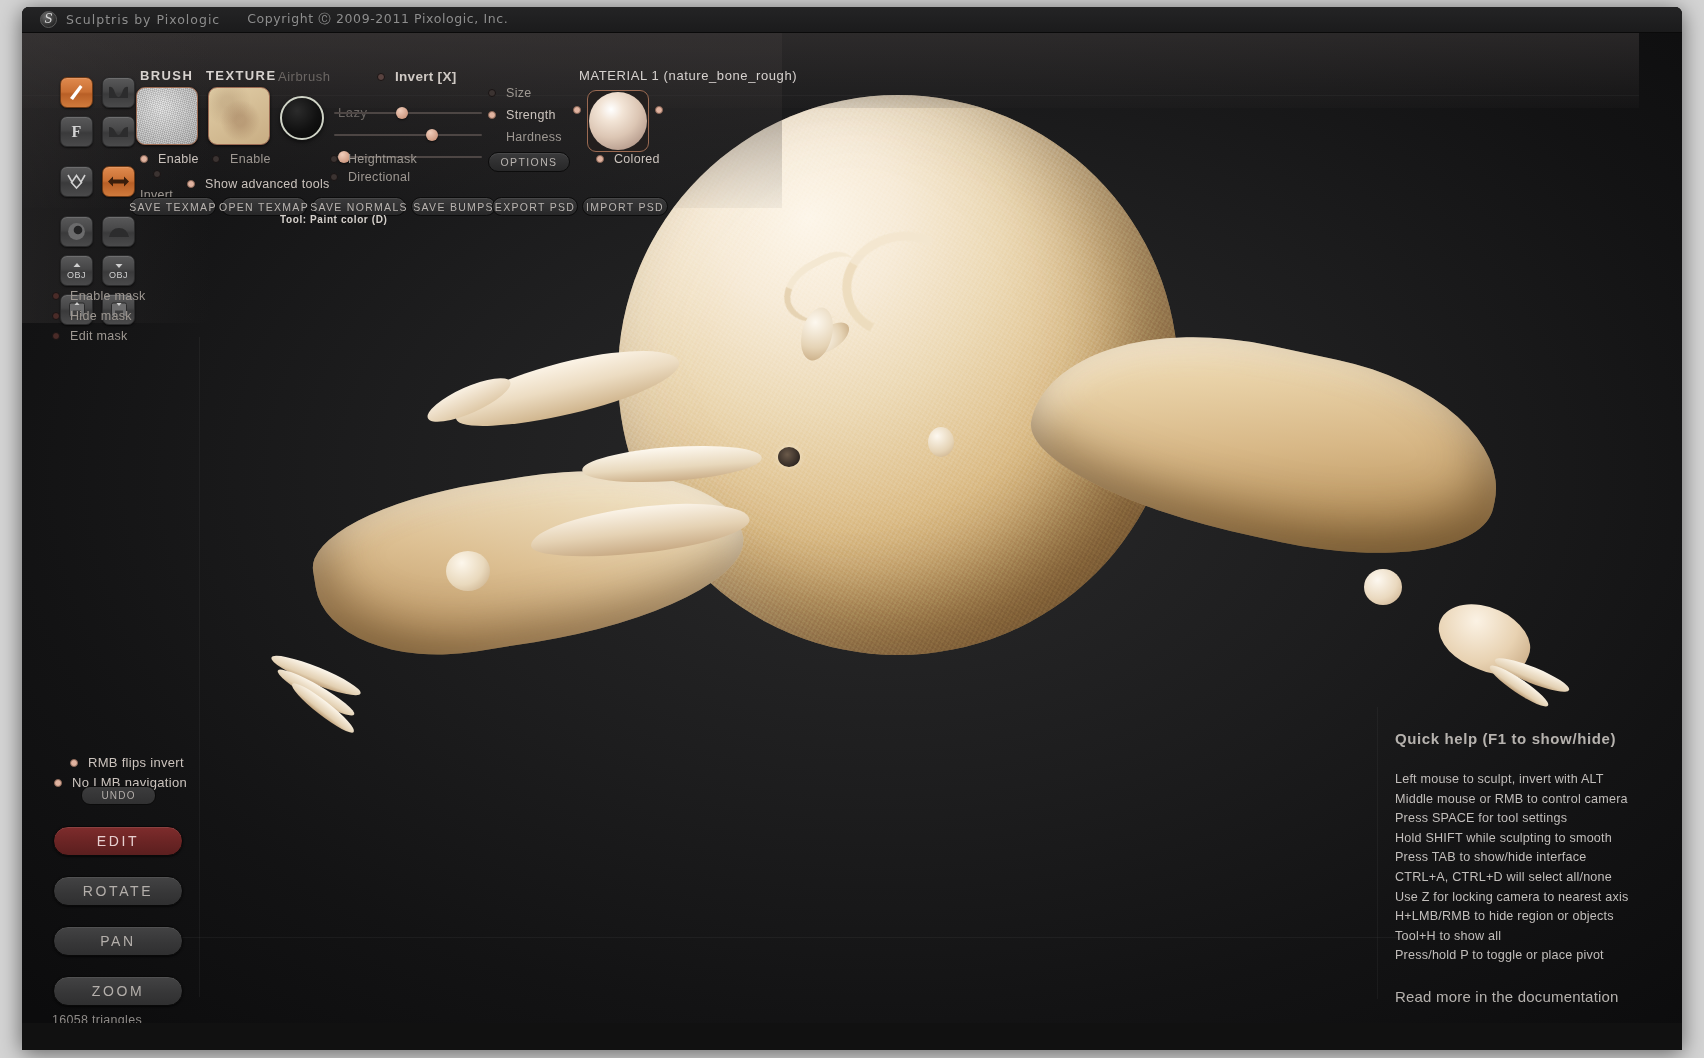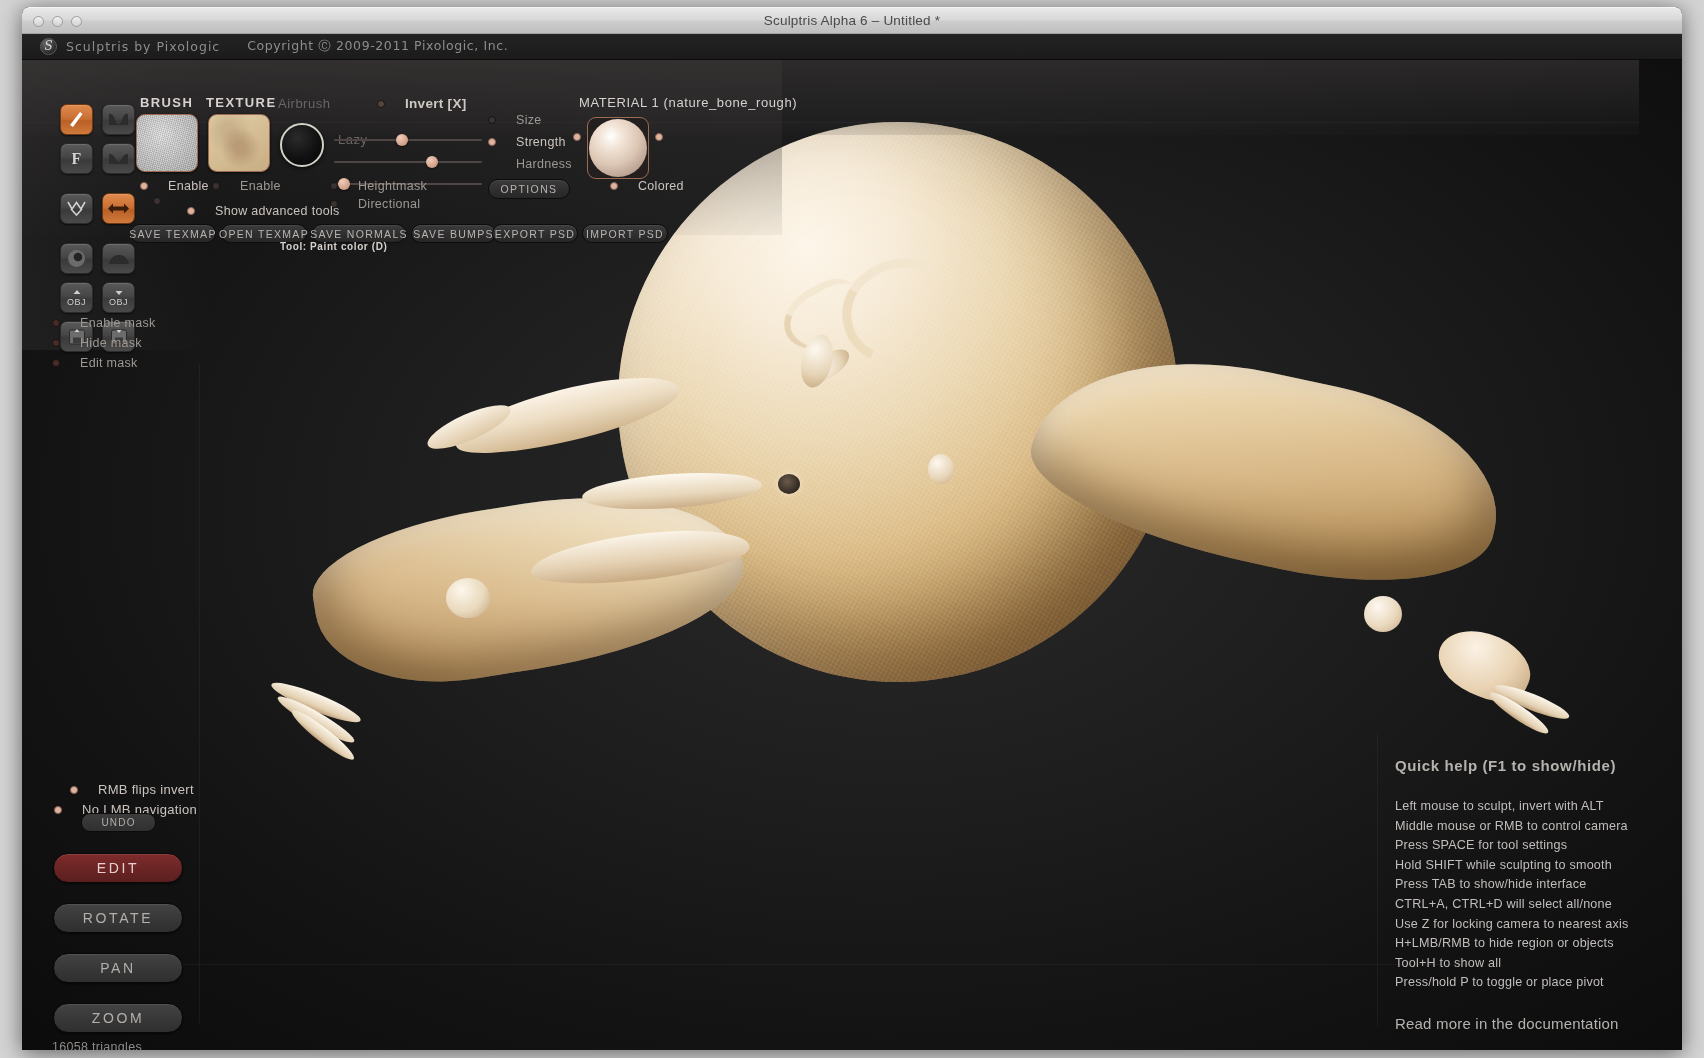--- a/index.html
+++ b/index.html
@@ -150,21 +150,21 @@
   .airpreview {
     position: absolute;
     width: 44px; height: 44px; border-radius: 50%;
     background: radial-gradient(circle at 38% 32%, #2b2b2b 0%, #111 55%, #050505 100%);
     border: 2px solid #cfd3c6;
     box-shadow: 0 2px 4px rgba(0,0,0,0.6);
   }
 
   
   .radio {
-    position: absolute; display: flex; align-items: center; gap: 20px;
+    position: absolute; display: flex; align-items: center; gap: 10px;
     font-size: 12.5px; color: #9e9892; font-family: "Liberation Sans", sans-serif;
     letter-spacing: 0.3px; cursor: pointer; white-space: nowrap;
   }
   .radio .dot {
     width: 8px; height: 8px; border-radius: 50%;
     background: #3b3331; border: 1px solid #191414; flex: 0 0 auto;
   }
   .radio.lit .dot { background: #e0b3a0; border-color: #8a6555; }
   .radio.lit { color: #cbc3bd; }
   .dim { color: #6b6663; }
@@ -363,28 +363,20 @@
   .bump {
     position: absolute; border-radius: 50%;
     background: radial-gradient(circle at 35% 30%, #fdf8ef, #e5d3b5 60%, #c6a87f 100%);
   }
 </style>
 </head>
 <body>
 
 <div class="window">
 
-  <div class="titlebar">
-    <div class="traffic">
-      <span></span>
-      <span></span>
-      <span></span>
-    </div>
-    <div class="win-title">Sculptris Alpha 6 – Untitled *</div>
-  </div>
 
   <div class="app">
 
     <div class="model">
       <div class="blob body-main"></div>
       <div class="body-tex"></div>
       <div class="limb-right"></div>
       <div class="limb-right-tip"></div>
       <div class="knob2"></div>
       <div class="finger" style="left:1470px;top:660px;width:80px;height:16px;transform:rotate(22deg);"></div>
@@ -577,21 +569,21 @@
     <div class="sec-label" style="left:557px;top:61px;font-weight:normal;letter-spacing:0.6px;font-family:'Liberation Sans',sans-serif;">MATERIAL 1 (nature_bone_rough)</div>
     <div class="matframe" style="left:565px;top:83px;">
       <div class="sw-mat"></div>
     </div>
     <div class="radio lit" style="left:551px;top:99px;">
       <span class="dot"></span>
     </div>
     <div class="radio lit" style="left:633px;top:99px;">
       <span class="dot"></span>
     </div>
-    <div class="radio lit" style="left:588px;top:145px;">
+    <div class="radio lit" style="left:574px;top:145px;">
       <span class="dot"></span>
       <span>Colored</span>
     </div>
 
     <div class="pill" style="left:108px;top:190px;width:86px;">SAVE TEXMAP</div>
     <div class="pill" style="left:199px;top:190px;width:86px;">OPEN TEXMAP</div>
     <div class="pill" style="left:290px;top:190px;width:94px;">SAVE NORMALS</div>
     <div class="pill" style="left:389px;top:190px;width:85px;">SAVE BUMPS</div>
     <div class="pill" style="left:470px;top:190px;width:86px;">EXPORT PSD</div>
     <div class="pill" style="left:560px;top:190px;width:86px;">IMPORT PSD</div>

